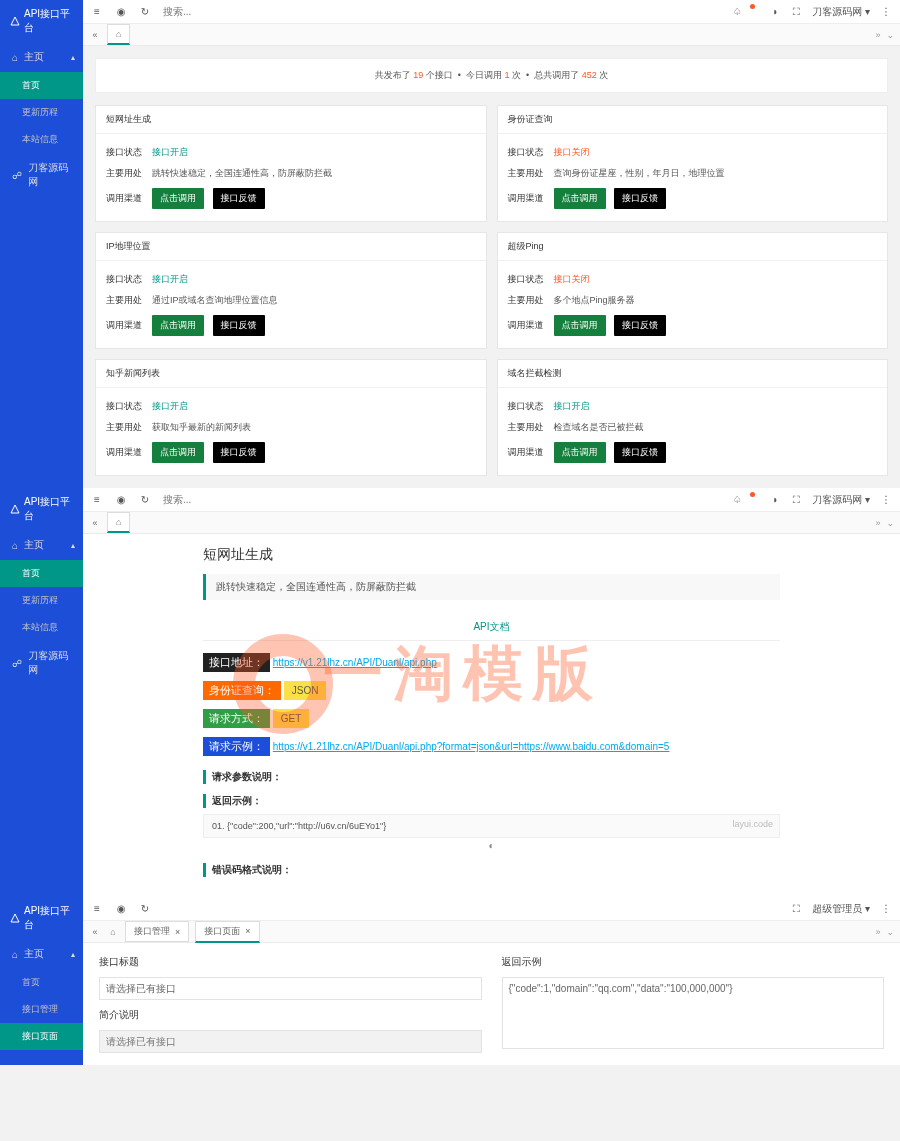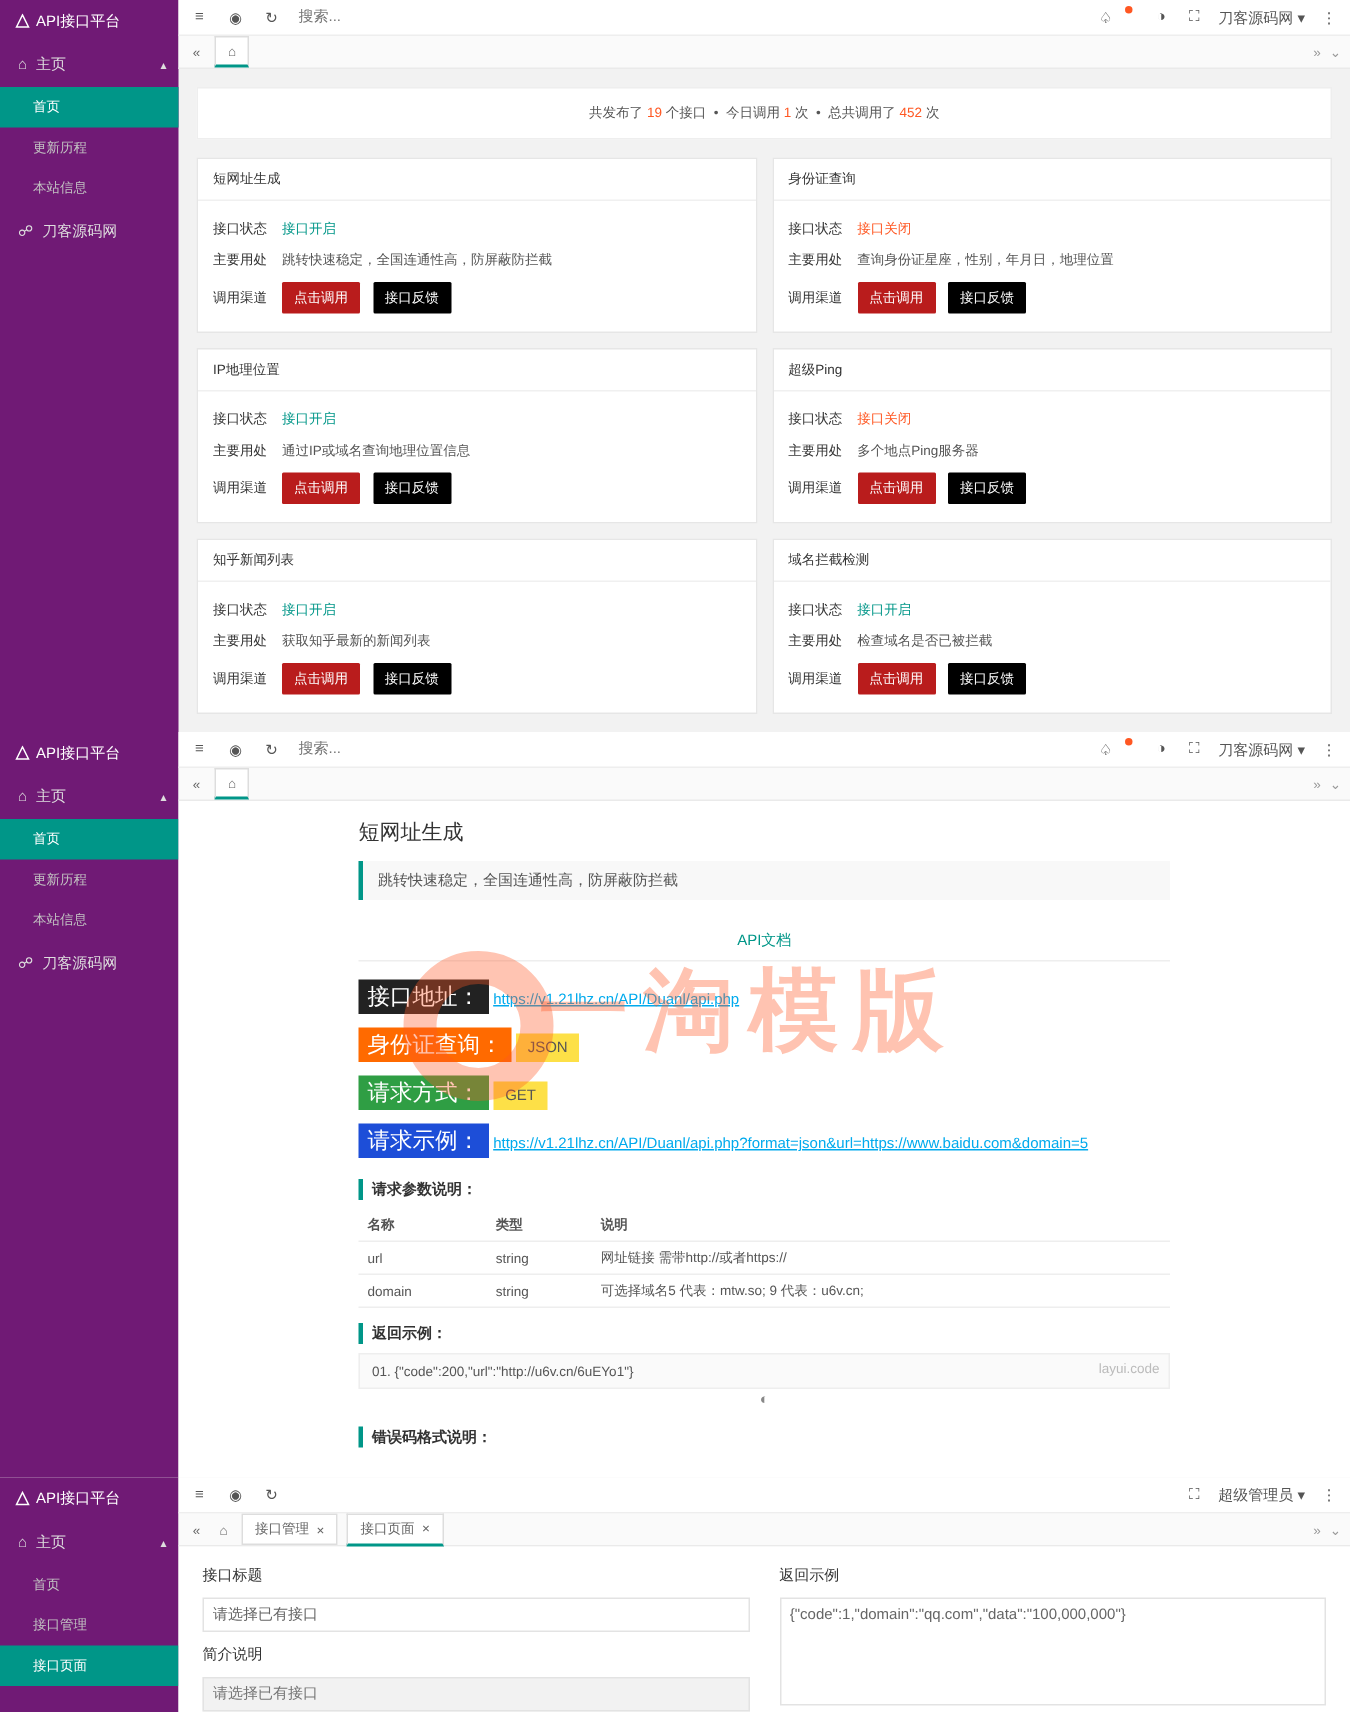--- a/index.html
+++ b/index.html
@@ -1,19 +1,19 @@
 <!DOCTYPE html>
 <html><head>
 <meta charset="utf-8">
 <style>
 *{box-sizing:border-box;margin:0;padding:0;font-family:"Microsoft YaHei",Arial,sans-serif}
 body{background:#f2f2f2}
 .root{width:900px;background:#f2f2f2}
 .panel{display:flex;background:#f2f2f2}
-.sidebar{width:119px;background:#701a75;color:#fff;flex-shrink:0}
+.sidebar{width:83px;background:#1d4ed8;color:#fff;flex-shrink:0}
 .sb-head{display:flex;align-items:center;padding:7px 10px;font-size:10px;gap:4px}
 .sb-head svg{flex-shrink:0}
 .sb-section{font-size:10px;padding:8px 12px;display:flex;align-items:center;gap:6px;color:#dedede;position:relative}
 .sb-section .arrow{position:absolute;right:8px;font-size:8px}
 .sb-item{font-size:9px;padding:7px 12px 7px 22px;color:#c2c2c2;cursor:pointer}
 .sb-item.active{background:#009688;color:#fff}
 .main{flex:1;min-width:0}
 .topbar{height:24px;background:#fff;border-bottom:1px solid #eee;display:flex;align-items:center;padding:0 8px;gap:12px;font-size:10px;color:#555}
 .topbar .right{margin-left:auto;display:flex;align-items:center;gap:10px}
 .topbar input{border:none;outline:none;font-size:10px;color:#999;width:120px}
@@ -26,28 +26,28 @@
 .cards{display:grid;grid-template-columns:1fr 1fr;gap:10px}
 .card{background:#fff;border:1px solid #e6e6e6}
 .card-title{font-size:9px;padding:7px 10px;border-bottom:1px solid #f0f0f0;color:#333}
 .card-body{padding:8px 10px}
 .row{display:flex;font-size:9px;align-items:center;padding:4px 0;color:#555}
 .row .lab{width:46px;color:#333}
 .row .val{flex:1}
 .status-open{color:#009688}
 .status-close{color:#ff5722}
 .btn{display:inline-block;padding:4px 8px;font-size:9px;color:#fff;border-radius:1px;cursor:pointer;margin-right:6px}
-.btn-red{background:#b91c1c}
+.btn-red{background:#15803d}
 .btn-teal{background:#000000}
 
 .doc{padding:12px 120px 14px 120px;background:#fff;font-size:10px;color:#333;position:relative}
 .doc h2{font-size:14px;margin-bottom:10px;font-weight:400}
 .quote{border-left:3px solid #009688;padding:6px 10px;margin-bottom:14px;color:#555;font-size:10px;background:#f8f8f8}
 .tab-doc{text-align:center;color:#009688;font-size:10px;padding:6px 0;border-bottom:1px solid #eee;margin-bottom:12px}
-.badge{display:inline-block;padding:2px 6px;font-size:15px;color:#fff;margin-bottom:4px}
+.badge{display:inline-block;padding:2px 6px;font-size:11px;color:#fff;margin-bottom:4px}
 .badge-bk{background:#222}
 .badge-og{background:#ff6a00}
 .badge-gr{background:#2f9e44}
 .badge-bl{background:#1d4ed8}
 .ln{margin-bottom:5px;font-size:10px}
 .ln a{color:#01aaed;text-decoration:underline}
 .greyblock{background:#fde047;padding:4px 8px;display:inline-block;color:#555;font-size:10px}
 .sec{border-left:3px solid #009688;padding-left:6px;font-size:10px;color:#333;margin:10px 0 6px;font-weight:bold}
 .tbl{width:100%;font-size:9px;border-collapse:collapse}
 .tbl th,.tbl td{text-align:left;padding:4px 6px;border-bottom:1px solid #eee;color:#555}
@@ -306,41 +306,20 @@
       <div class="wm-circle"></div>
       <div class="wm">一淘模版</div>
       <h2>短网址生成</h2>
       <div class="quote">跳转快速稳定，全国连通性高，防屏蔽防拦截</div>
       <div class="tab-doc">API文档</div>
       <div class="ln"><span class="badge badge-bk">接口地址：</span> <a>https://v1.21lhz.cn/API/Duanl/api.php</a></div>
       <div class="ln"><span class="badge badge-og">身份证查询：</span> <span class="greyblock">JSON</span></div>
       <div class="ln"><span class="badge badge-gr">请求方式：</span> <span class="greyblock">GET</span></div>
       <div class="ln"><span class="badge badge-bl">请求示例：</span> <a>https://v1.21lhz.cn/API/Duanl/api.php?format=json&amp;url=https://www.baidu.com&amp;domain=5</a></div>
       <div class="sec">请求参数说明：</div>
-      <table class="tbl">
-            <thead>
-              <tr>
-        <th>名称</th>
-        <th>类型</th>
-        <th>说明</th>
-      </tr>
-            </thead>
-            <tbody id="ptb">
-              <tr>
-                <td>url</td>
-                <td>string</td>
-                <td>网址链接 需带http://或者https://</td>
-              </tr>
-              <tr>
-                <td>domain</td>
-                <td>string</td>
-                <td>可选择域名5 代表：mtw.so; 9 代表：u6v.cn;</td>
-              </tr>
-            </tbody>
-          </table>
       <div class="sec">返回示例：</div>
       <div class="codebox">
         <span class="corner">layui.code</span>
         <div>01.    {"code":200,"url":"http://u6v.cn/6uEYo1"}</div>
       </div>
       <div class="spinner">◐</div>
       <div class="sec">错误码格式说明：</div>
     </div>
   </div>
 </div>

